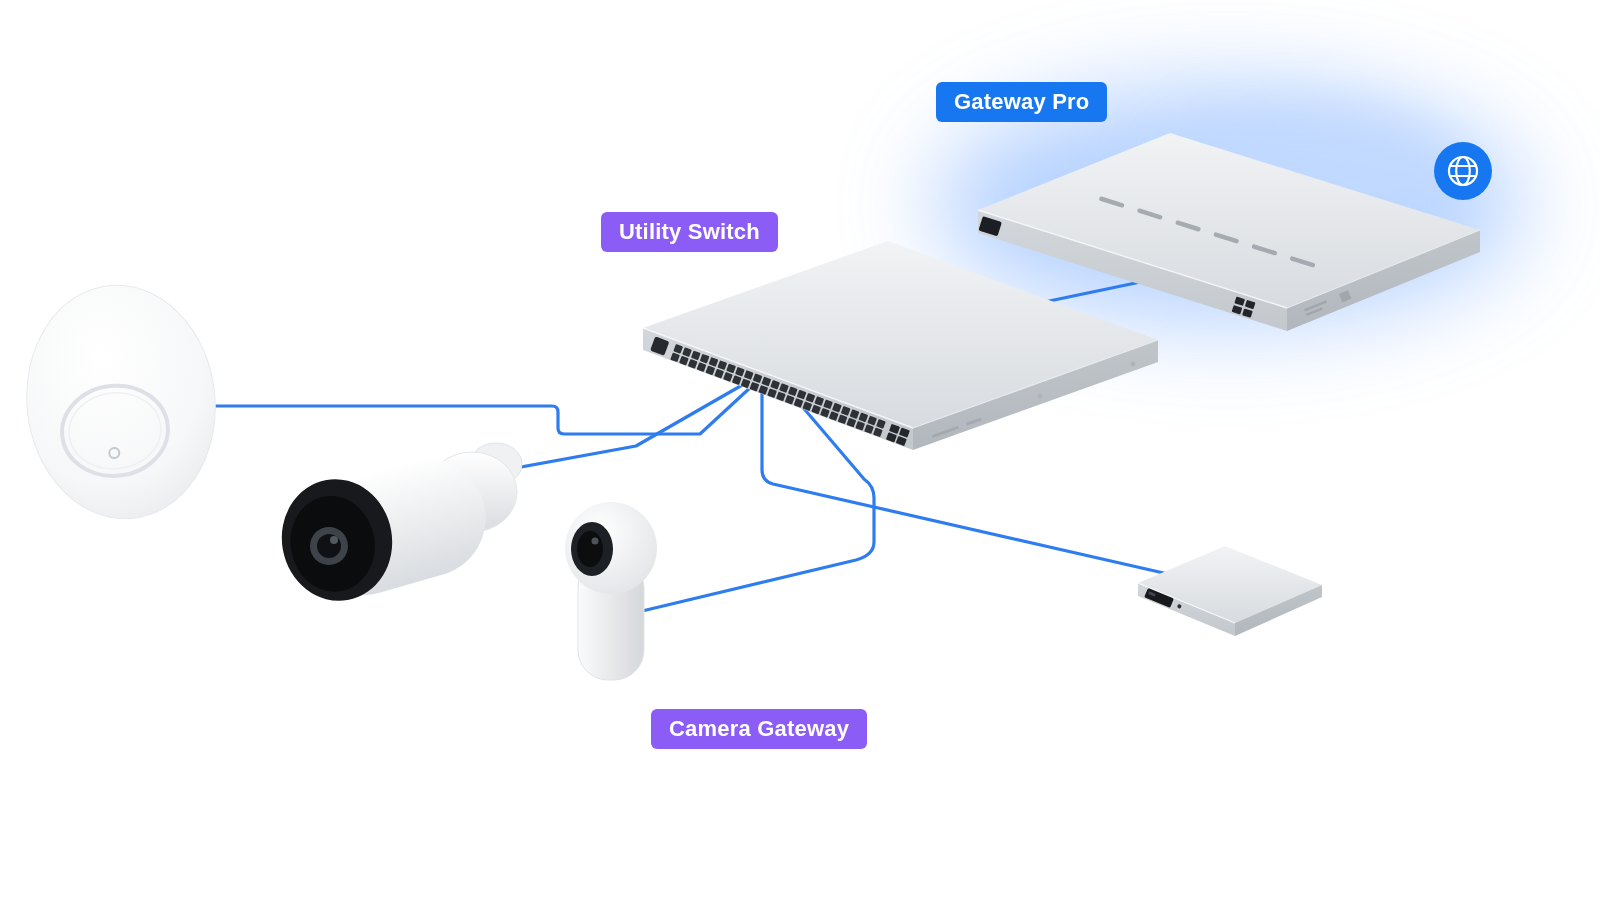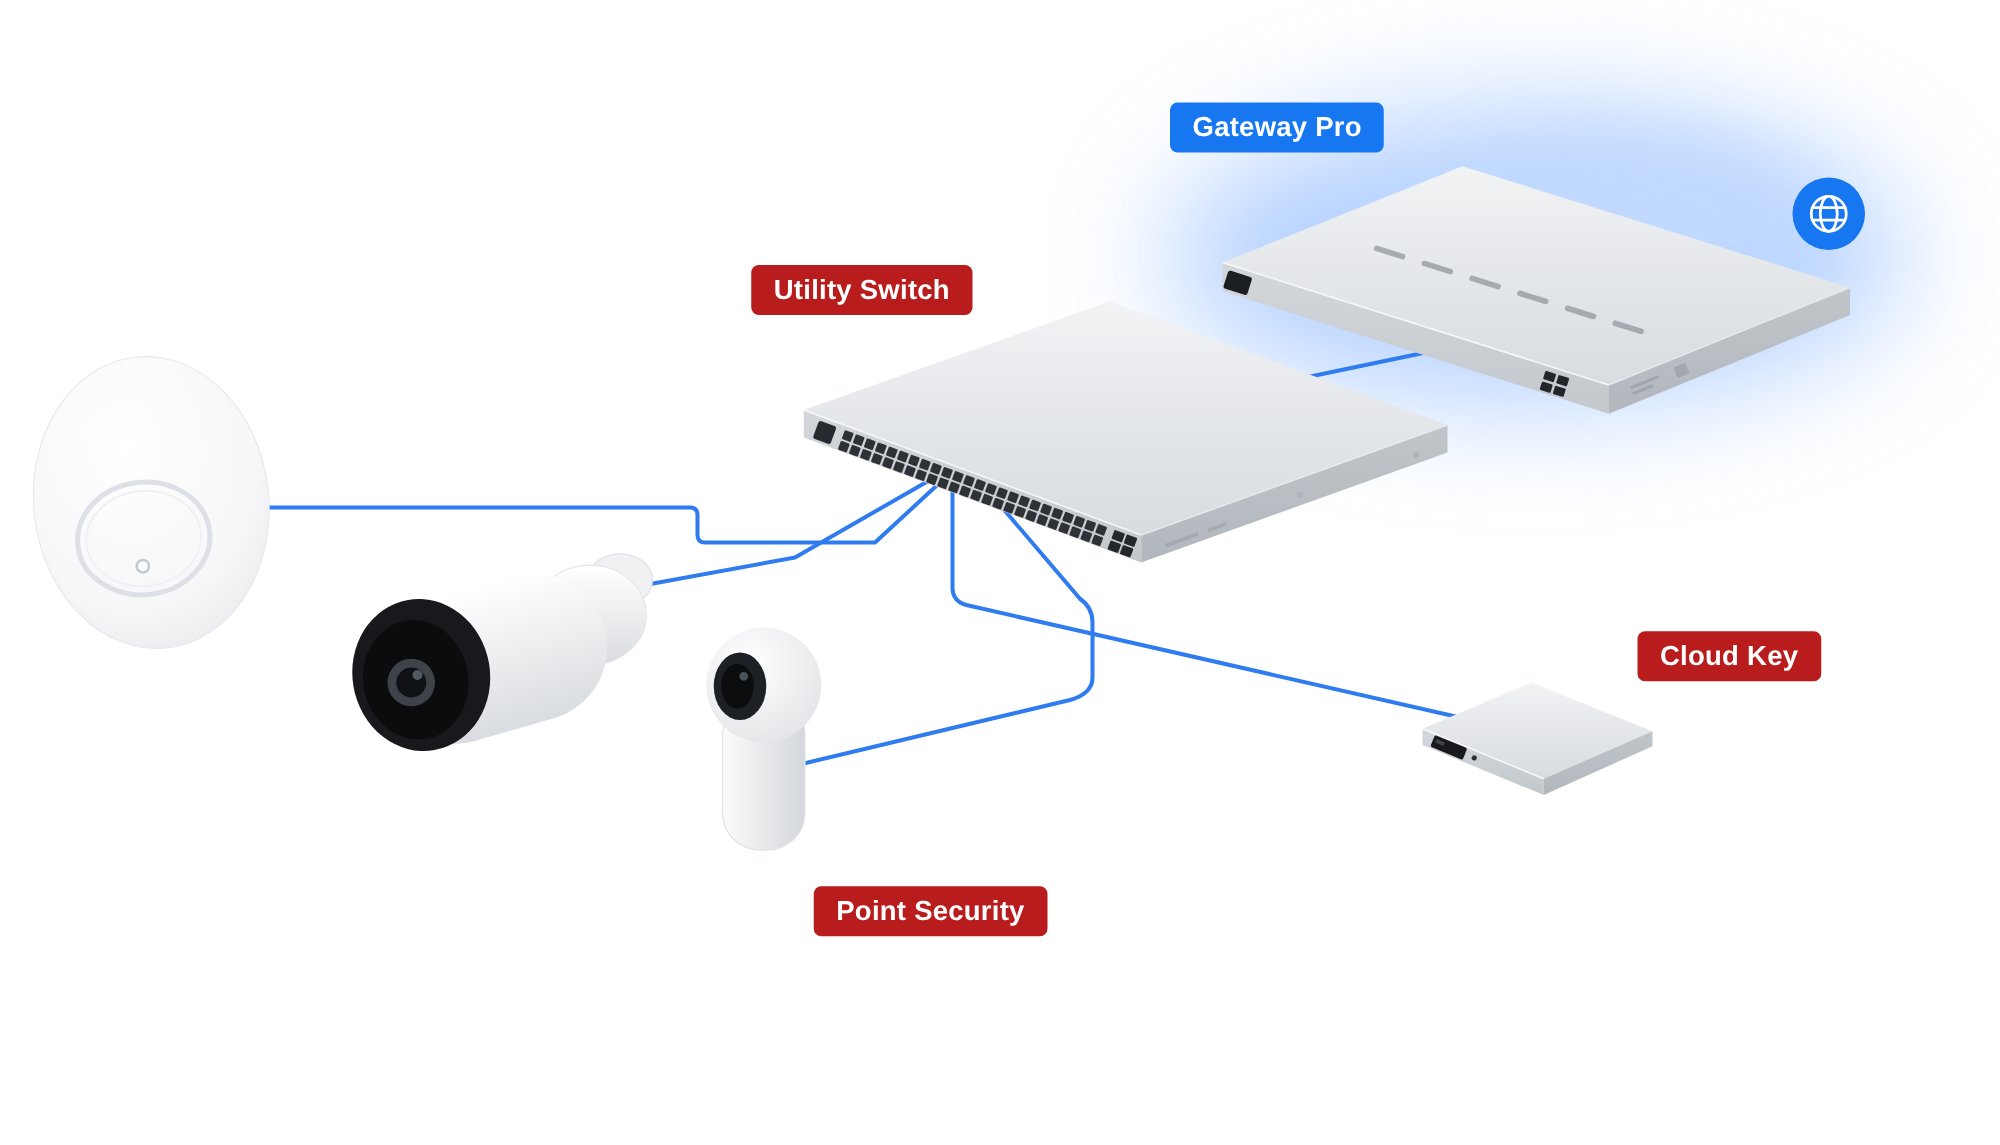--- a/index.html
+++ b/index.html
@@ -6,21 +6,21 @@
   html, body { background:#ffffff; }
   body { font-family:"Liberation Sans", sans-serif; }
   .canvas { position:relative; width:1600px; height:916px; background:#ffffff; overflow:hidden; }
   .scene { position:absolute; left:0; top:0; }
   .label {
     position:absolute; color:#ffffff; font-size:22px; font-weight:bold;
     line-height:1; padding:9px 18px; border-radius:6px; white-space:nowrap;
     letter-spacing:0.2px;
   }
   .label--blue { background:#1677f0; }
-  .label--gray { background:#b91c1c; }
+  .label--gray { background:#8b5cf6; }
 </style>
 </head>
 <body>
 
 <div class="canvas">
 
   <svg class="scene" width="1600" height="916" viewBox="0 0 1600 916">
     <defs>
       <filter id="softBlur" x="-80%" y="-80%" width="260%" height="260%">
           <feGaussianBlur stdDeviation="48"></feGaussianBlur>
@@ -223,15 +223,14 @@
         <circle cx="1463" cy="171" r="14"></circle>
         <ellipse cx="1463" cy="171" rx="6.8" ry="14"></ellipse>
         <path d="M 1450.5 166 H 1475.5"></path>
         <path d="M 1450.5 176 H 1475.5"></path>
       </g>
     </g>
   </svg>
 
   <div class="label label--blue" style="left:936px; top:82px">Gateway Pro</div>
   <div class="label label--gray" style="left:601px; top:212px">Utility Switch</div>
-  <div class="label label--gray" style="left:651px; top:709px">Point Security</div>
-  <div class="label label--gray" style="left:1310px; top:505px">Cloud Key</div>
+  <div class="label label--gray" style="left:651px; top:709px">Camera Gateway</div>
 </div>
 
 </body></html>

